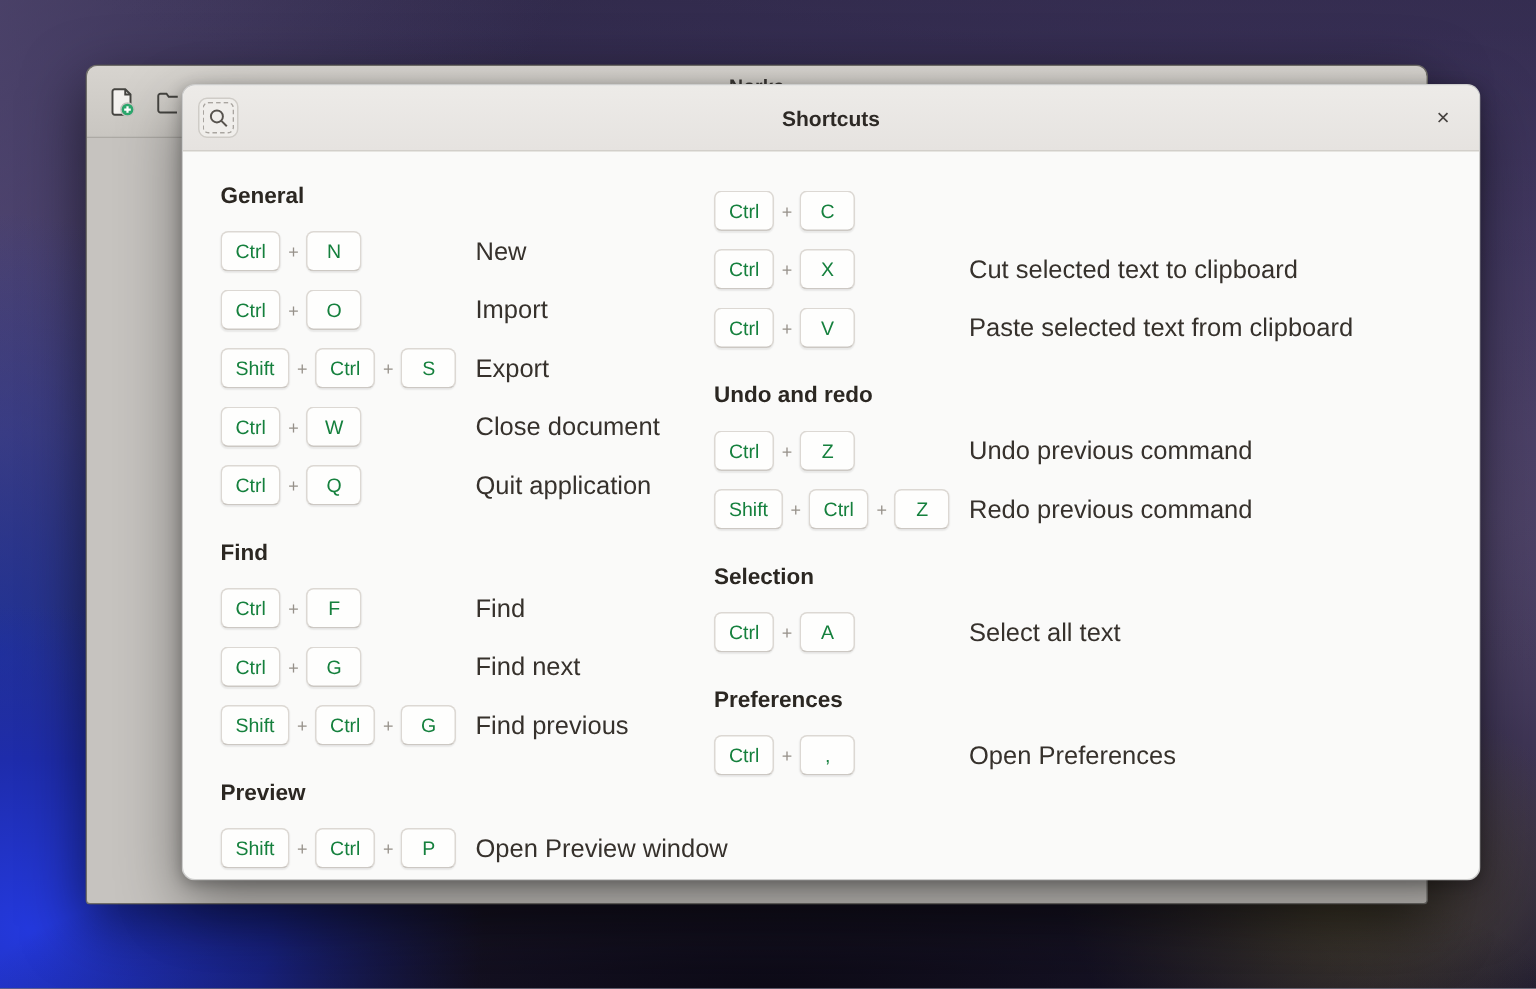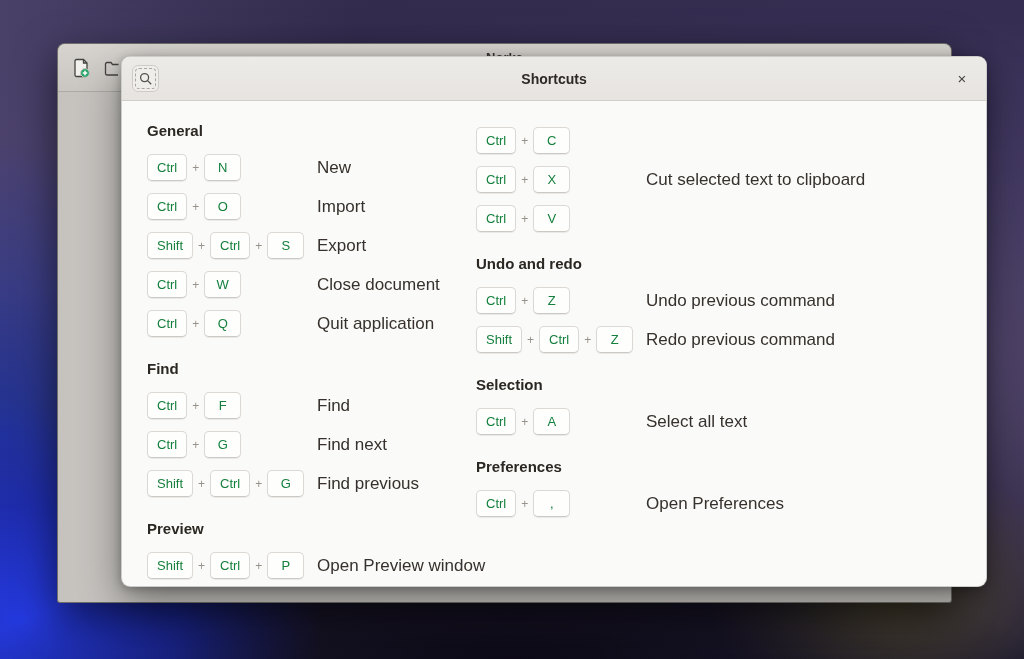--- a/index.html
+++ b/index.html
@@ -249,20 +249,21 @@
               <span class="keycap">X</span>
             </div>
             <span class="desc">Cut selected text to clipboard</span>
           </div>
           <div class="srow">
             <div class="keys">
               <span class="keycap">Ctrl</span>
               <span class="plus">+</span>
               <span class="keycap">V</span>
             </div>
+            <span class="desc">Paste selected text from clipboard</span>
           </div>
         </div>
         <div class="section">
           <div class="section-title">Undo and redo</div>
           <div class="srow">
             <div class="keys">
               <span class="keycap">Ctrl</span>
               <span class="plus">+</span>
               <span class="keycap">Z</span>
             </div>

